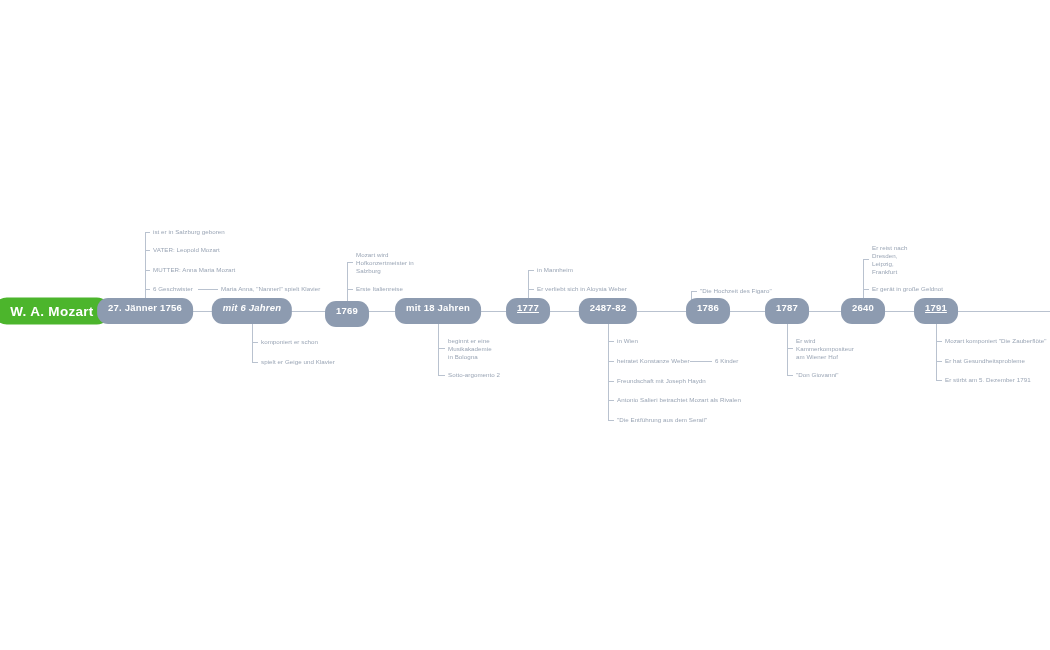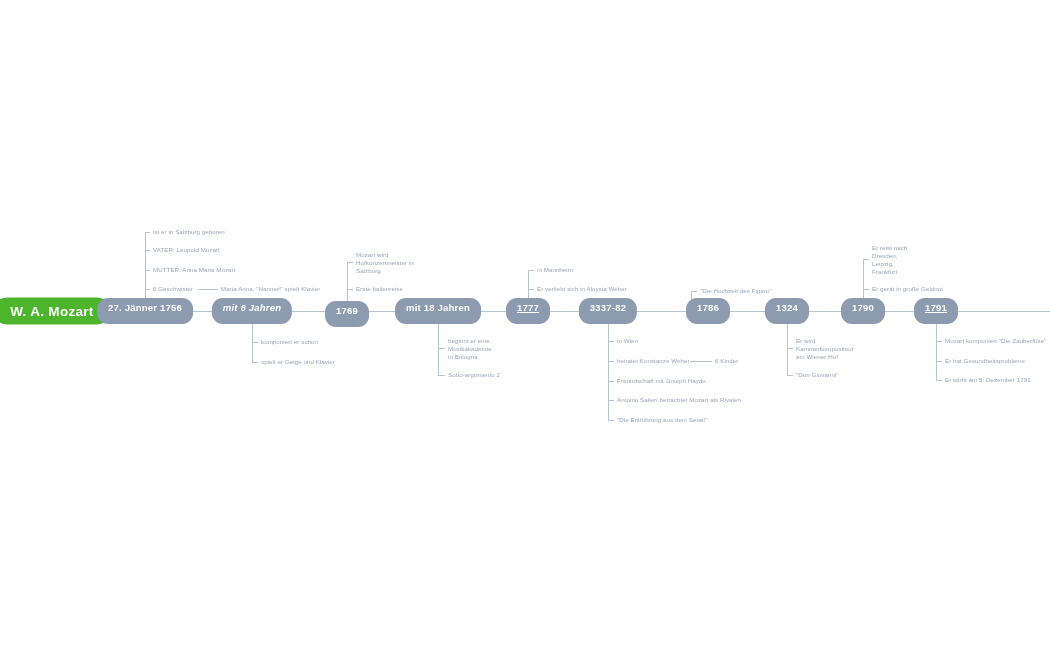--- a/index.html
+++ b/index.html
@@ -116,24 +116,24 @@
       <path d="M936 380 H942"></path>
     </g>
   </svg>
 
   <div class="node root" style="left:52px;  top:311px;">W. A. Mozart</div>
   <div class="node" style="left:145px; top:311px;">27. Jänner 1756</div>
   <div class="node" style="left:252px; top:311px;font-style:italic;">mit 6 Jahren</div>
   <div class="node" style="left:347px; top:297px;margin-top:17px;">1769</div>
   <div class="node" style="left:438px; top:311px;">mit 18 Jahren</div>
   <div class="node" style="left:528px; top:311px;text-decoration:underline;">1777</div>
-  <div class="node" style="left:608px; top:311px;">3337-82</div>
+  <div class="node" style="left:608px; top:311px;">2487-82</div>
   <div class="node" style="left:708px; top:311px;">1786</div>
-  <div class="node" style="left:787px; top:311px;">1324</div>
-  <div class="node" style="left:863px; top:311px;">1790</div>
+  <div class="node" style="left:787px; top:311px;">1787</div>
+  <div class="node" style="left:863px; top:311px;">2640</div>
   <div class="node" style="left:936px; top:311px;text-decoration:underline;">1791</div>
 
   <div class="leaf left-anchor" style="left:153px; top:232px;">ist er in Salzburg geboren</div>
   <div class="leaf left-anchor" style="left:153px; top:250px;">VATER: Leopold Mozart</div>
   <div class="leaf left-anchor" style="left:153px; top:270px;">MUTTER: Anna Maria Mozart</div>
   <div class="leaf left-anchor" style="left:153px; top:289px;">6 Geschwister</div>
   <div class="leaf left-anchor" style="left:221px; top:289px;">Maria Anna, "Nannerl" spielt Klavier</div>
 
   <div class="leaf left-anchor" style="left:261px; top:342px;">komponiert er schon</div>
   <div class="leaf left-anchor" style="left:261px; top:362px;">spielt er Geige und Klavier</div>

